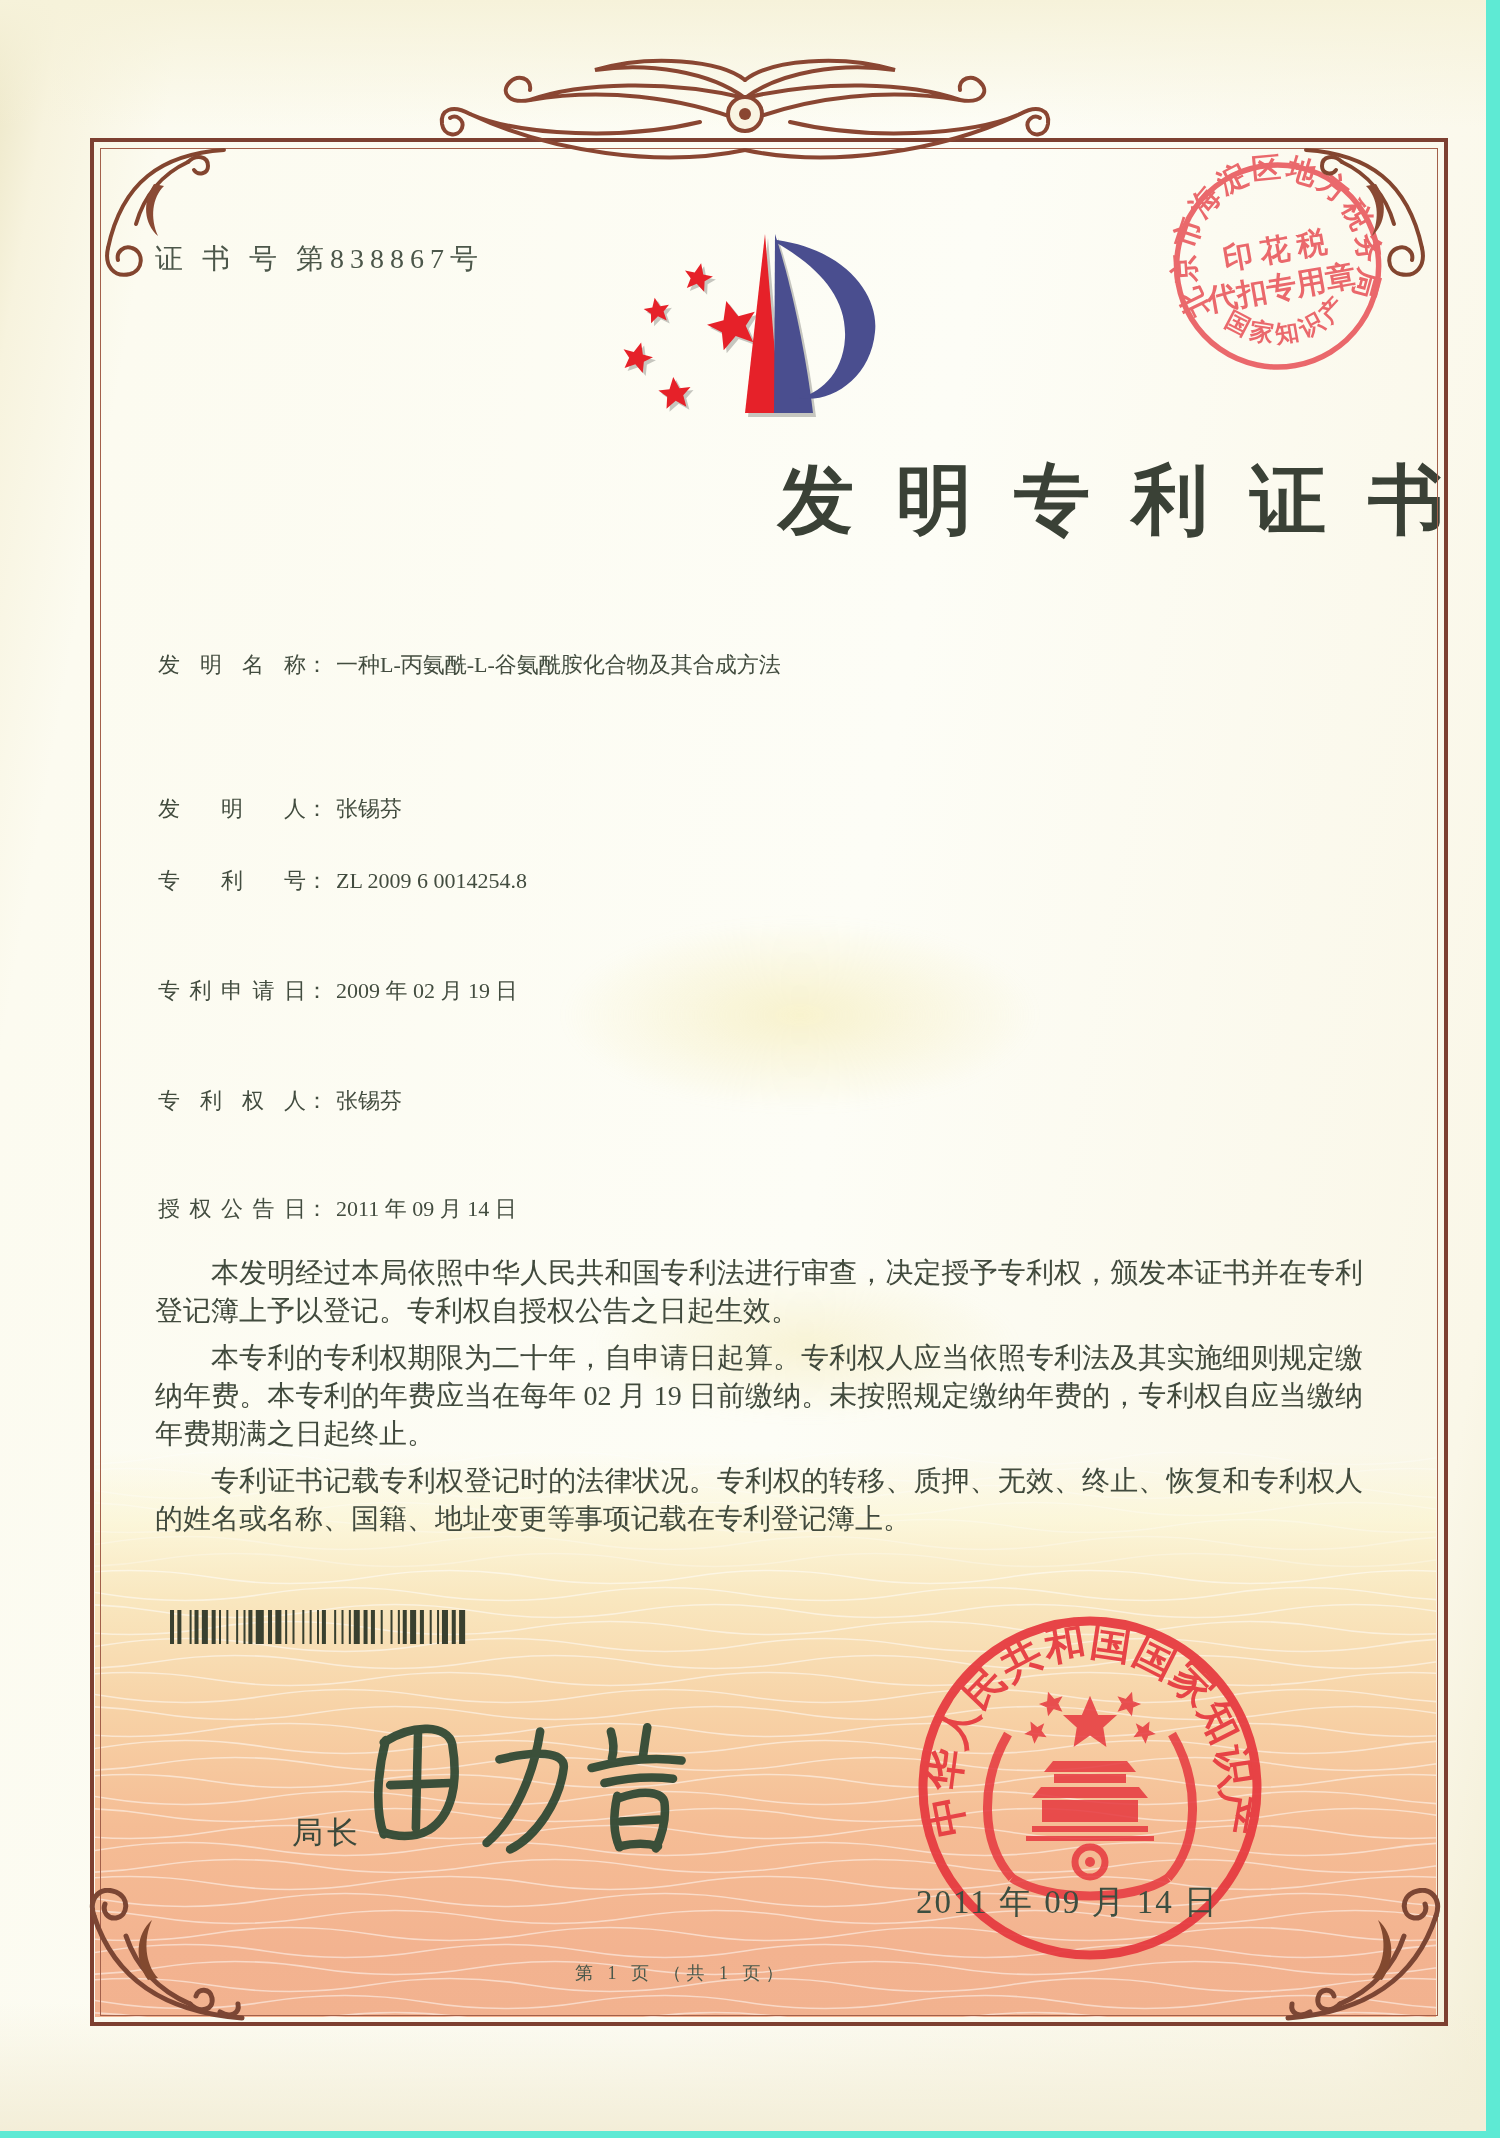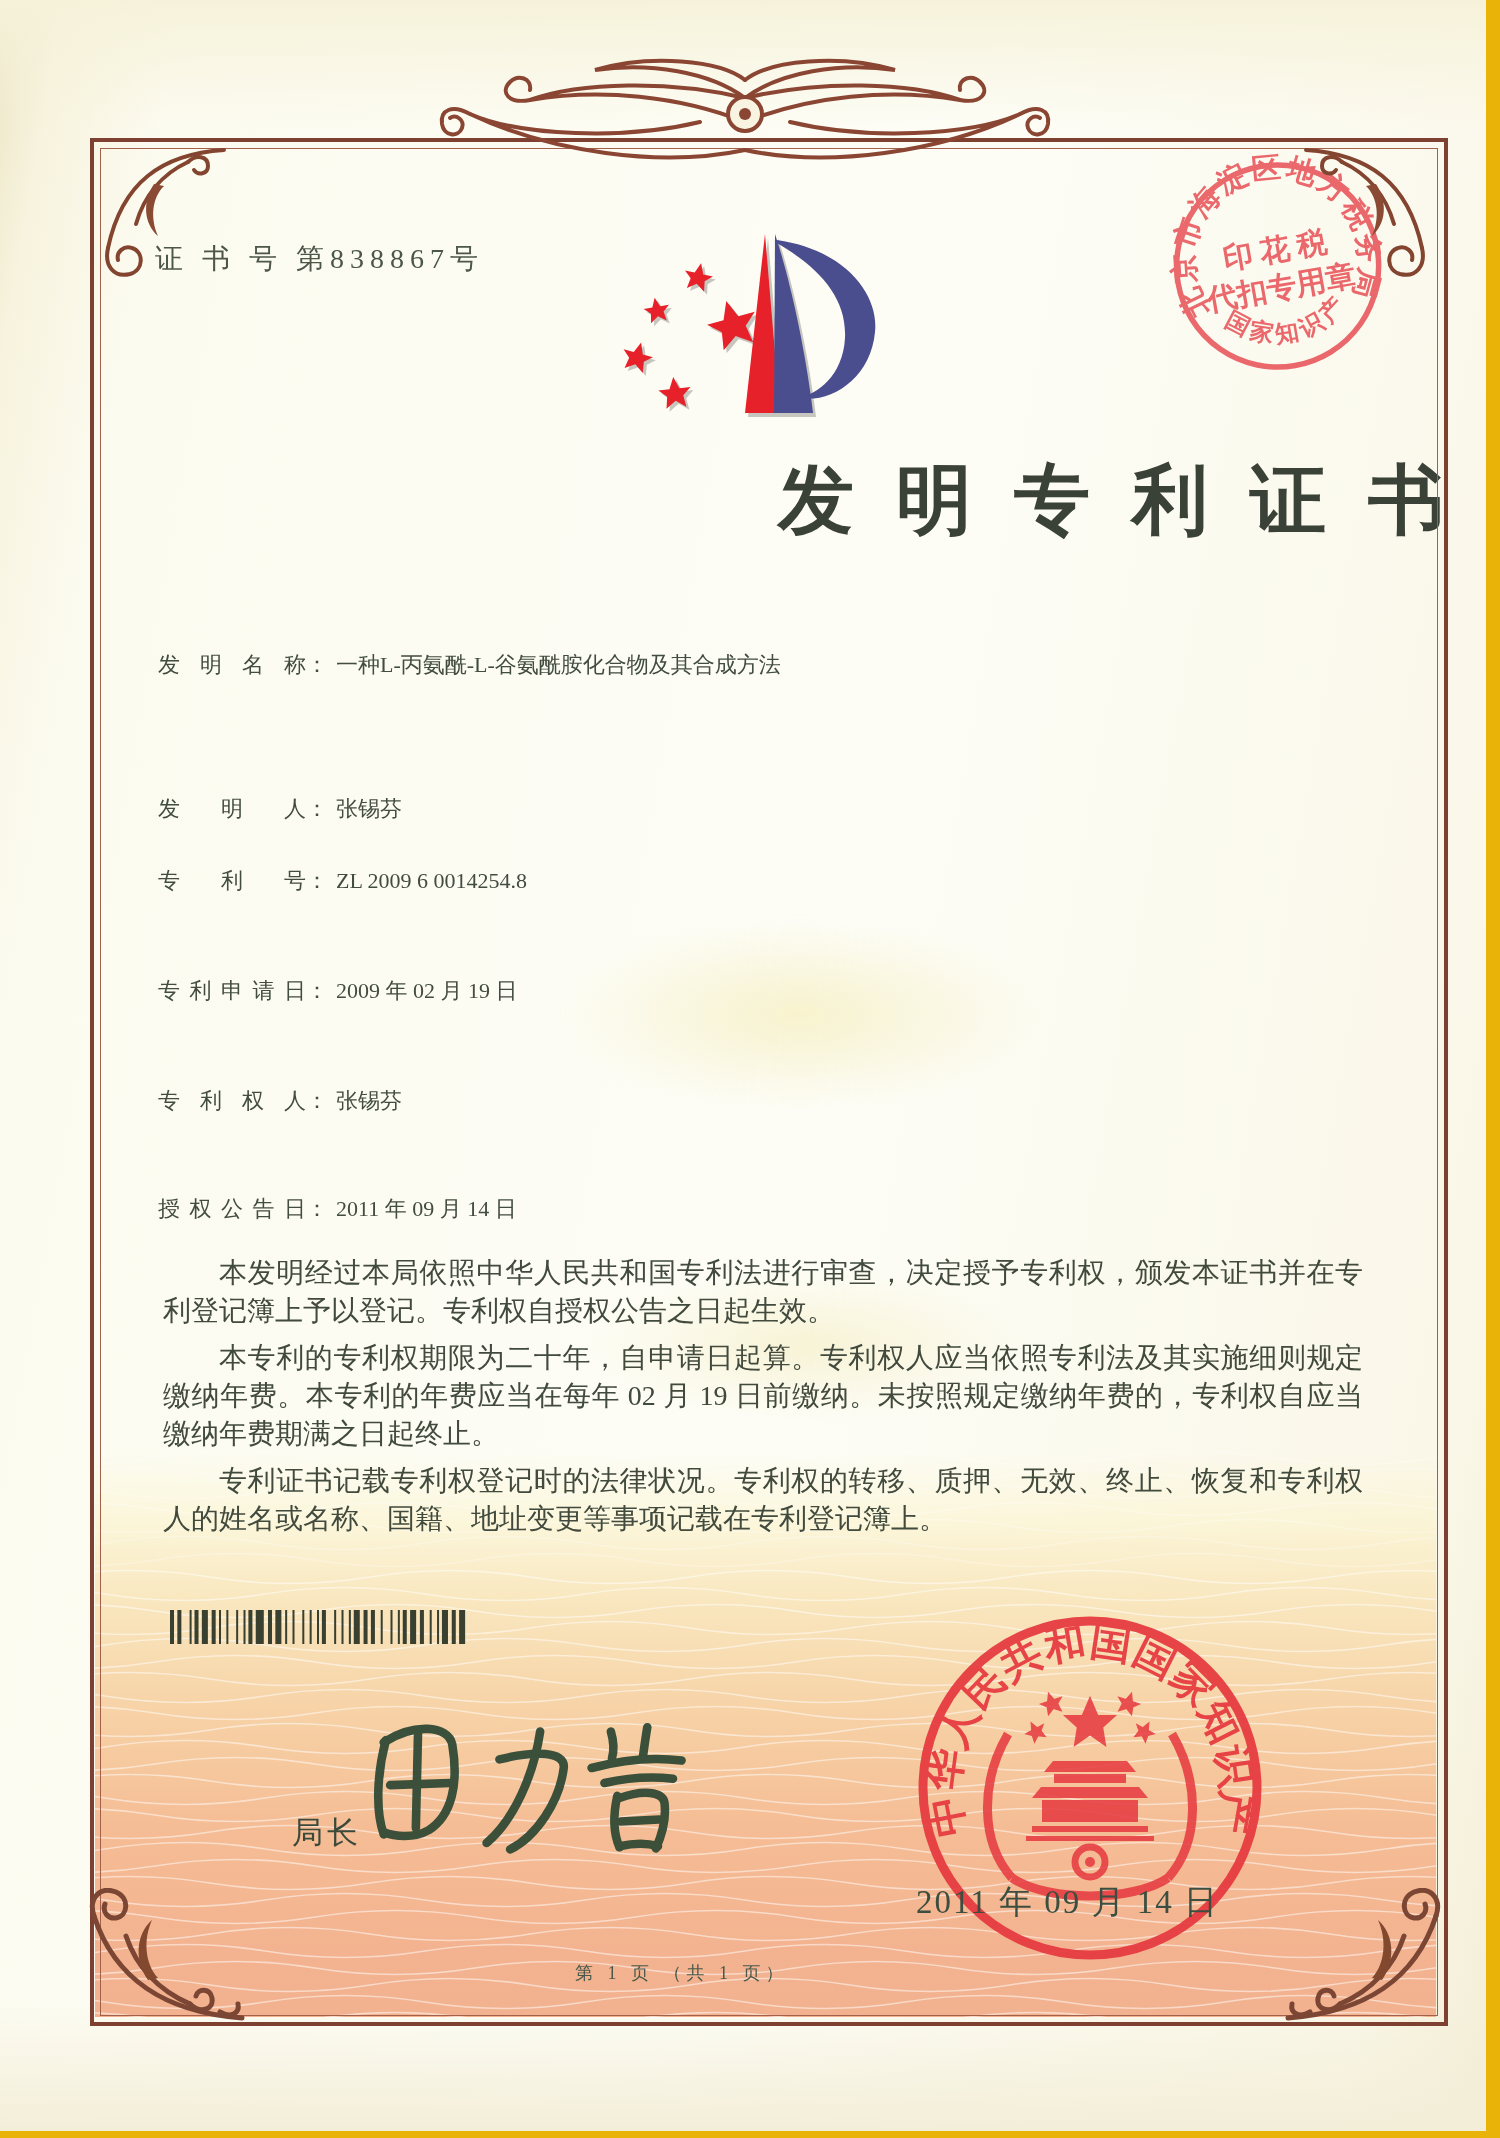--- a/index.html
+++ b/index.html
@@ -1,16 +1,16 @@
 <!DOCTYPE html>
 <html><head>
 <meta charset="utf-8">
 <style>
   html,body{margin:0;padding:0;background:#0d0c0a;}
-  #page{position:relative;width:1500px;height:2138px;overflow:hidden;background:#eab308;
+  #page{position:relative;width:1500px;height:2138px;overflow:hidden;background:#5eead4;
         font-family:"Liberation Serif","DejaVu Serif",serif;}
   
   #paper{position:absolute;left:0;top:0;width:1486px;height:2131px;
     background:
       linear-gradient(100deg,#ece6c6 0%,#f7f3de 3.5%,#fcfbf0 10%,#fdfdf6 55%,#faf7e8 92%,#f3eed6 100%),
       #fdfdf6;}
   #paper:after{content:"";position:absolute;inset:0;
       background:linear-gradient(180deg,#f6f2da 0%,rgba(253,253,246,0) 6%,rgba(253,253,246,0) 94%,#f3eed8 100%);}
   
   .frame-outer{position:absolute;left:90px;top:138px;width:1350px;height:1880px;
@@ -27,21 +27,21 @@
        background:radial-gradient(ellipse at center,rgba(240,225,140,.38),rgba(240,225,140,0) 70%);}
   #wm2{left:590px;top:1270px;width:430px;height:150px;
        background:radial-gradient(ellipse at center,rgba(238,222,140,.30),rgba(238,222,140,0) 70%);}
   #cert-no{position:absolute;left:155px;top:240px;font-size:28px;letter-spacing:6px;color:#4c574a;z-index:6;}
   #title{position:absolute;left:0;top:450px;width:1486px;text-align:right;font-size:76px;font-weight:bold;
          color:#3a4136;letter-spacing:42px;text-indent:42px;z-index:6;}
   .field{position:absolute;left:158px;font-size:22px;color:#424c3f;z-index:6;white-space:nowrap;}
   .flabel{display:inline-block;width:148px;text-align:justify;text-align-last:justify;vertical-align:top;}
   .fcolon{display:inline-block;margin-right:8px;}
   #paras{position:absolute;left:155px;top:1254px;width:1208px;z-index:6;}
-  #paras p{margin:0 0 9px 8px;font-size:28px;line-height:38px;color:#414a3d;
+  #paras p{margin:0 0 9px 0;font-size:28px;line-height:38px;color:#414a3d;
            text-align:justify;text-indent:2em;}
   #director{position:absolute;left:292px;top:1776px;font-size:31px;color:#3b493b;z-index:6;letter-spacing:4px;margin-top:36px;}
   #sign{position:absolute;left:358px;top:1708px;z-index:6;}
   #issue-date{position:absolute;left:916px;top:1880px;font-size:33px;color:#3c4e40;letter-spacing:2px;z-index:7;white-space:nowrap;}
   #footer-page{position:absolute;left:575px;top:1961px;font-size:18px;letter-spacing:5px;color:#49584b;z-index:6;}
   
   #logo{position:absolute;left:615px;top:226px;z-index:5;}
   #tax-stamp{position:absolute;left:1158px;top:148px;z-index:6;transform:rotate(-10deg);opacity:.88;}
   #office-seal{position:absolute;left:908px;top:1606px;z-index:6;opacity:.93;}
   #barcode{position:absolute;left:170px;top:1610px;z-index:5;}

